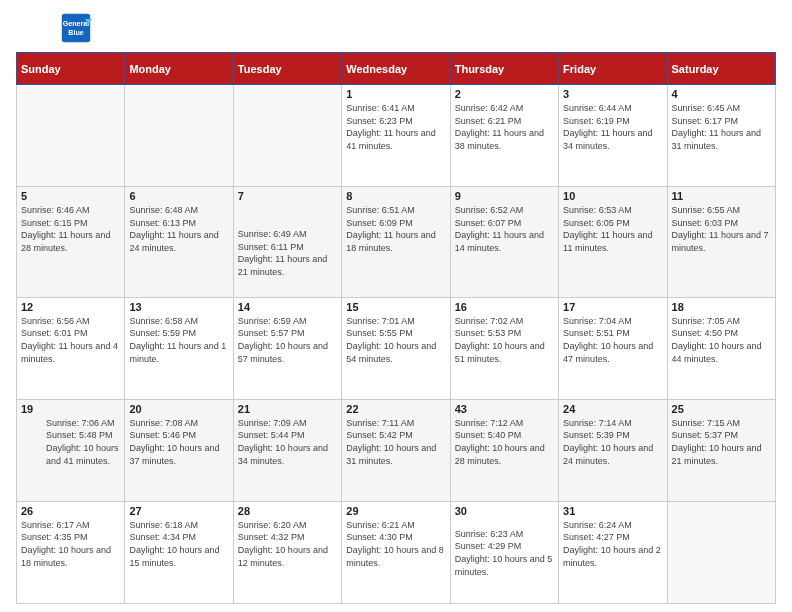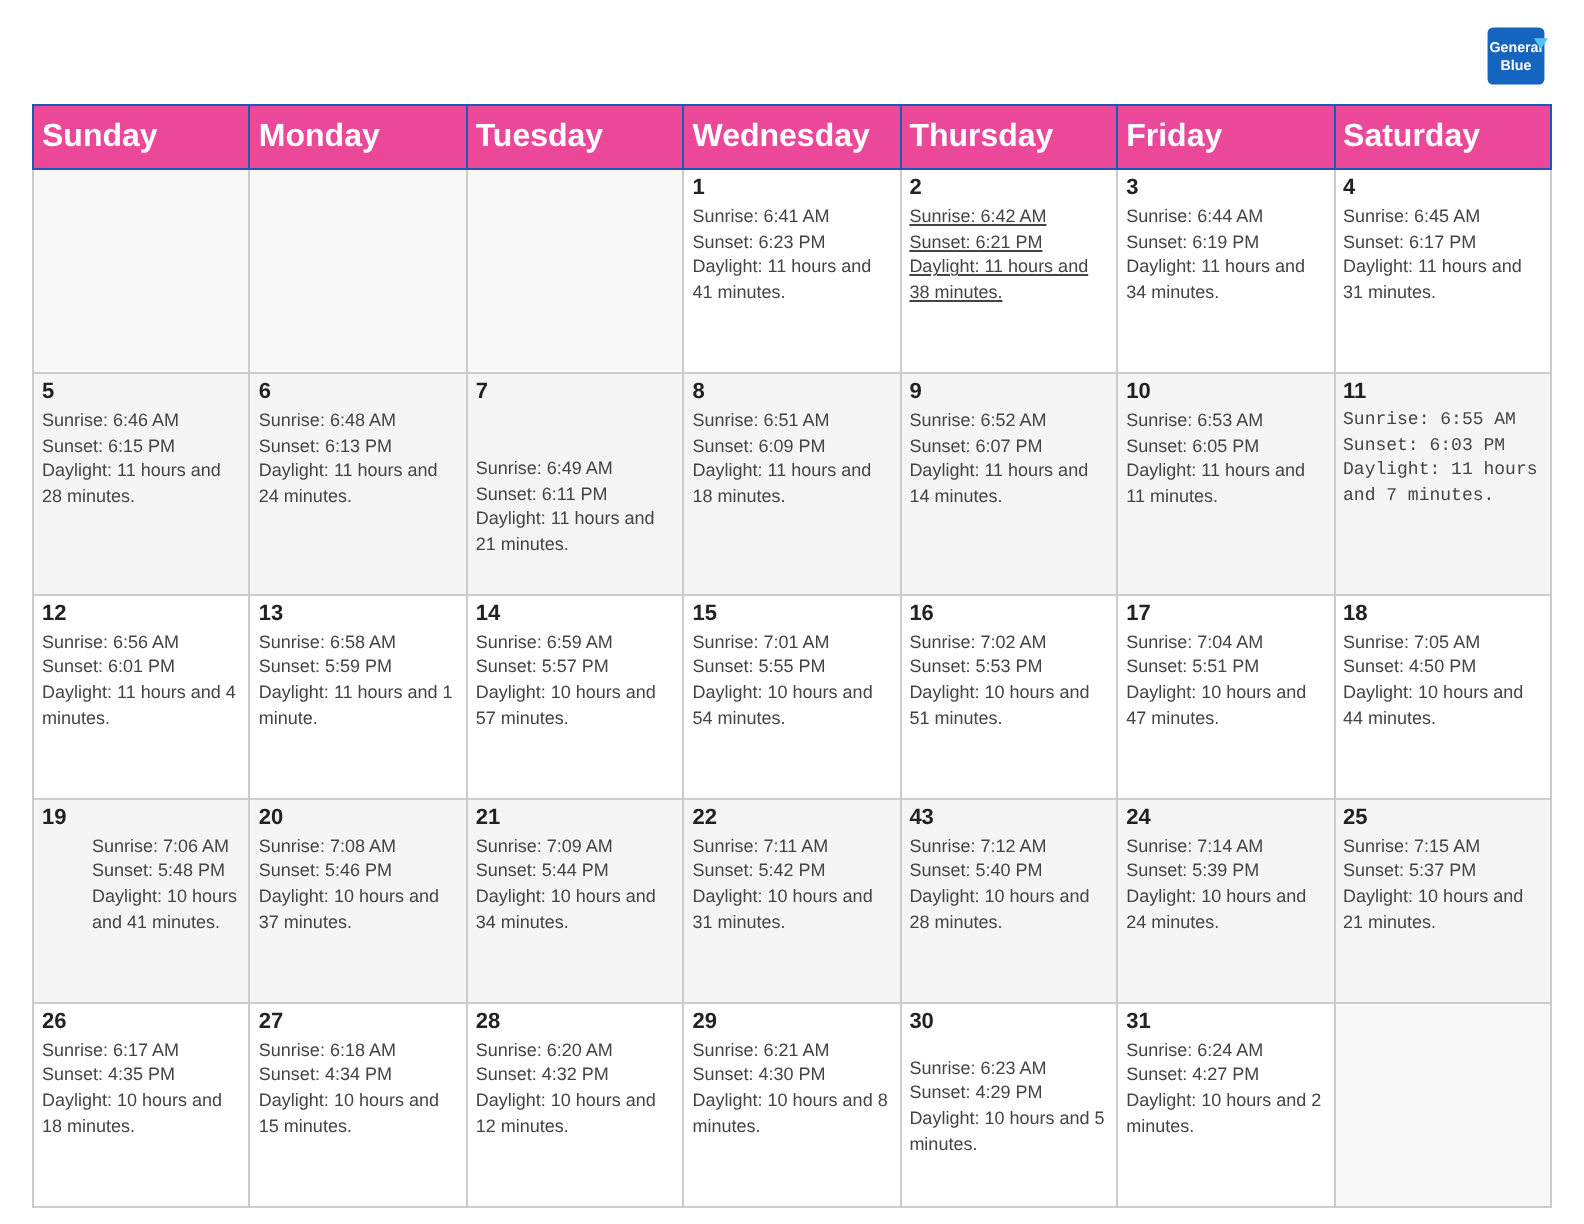--- a/index.html
+++ b/index.html
@@ -12,21 +12,21 @@
     }
     .page {
       width: 792px;
       height: 612px;
       padding: 12px 16px 8px 16px;
       display: flex;
       flex-direction: column;
     }
     .header {
       display: flex;
-      justify-content: flex-end;
+      justify-content: flex-start;
       align-items: flex-start;
       margin-bottom: 8px;
       margin-left: 44px;
     }
     .logo {
       display: flex;
       align-items: center;
       gap: 0;
     }
     .logo-text {
@@ -55,23 +55,23 @@
       color: #555;
     }
     .calendar {
       flex: 1;
       border: 1px solid #ccc;
       border-collapse: collapse;
       width: 100%;
       table-layout: fixed;
     }
     .calendar th {
-      background: #ec4899;
+      background: #b91c1c;
       color: #fff;
-      font-size: 16px;
+      font-size: 11px;
       font-weight: bold;
       padding: 4px 4px;
       text-align: left;
       border: 1px solid #1a5ab0;
       height: 32px;
     }
     .calendar td {
       border: 1px solid #ccc;
       vertical-align: top;
       padding: 3px 4px;
@@ -143,21 +143,21 @@
           <td class="empty"></td>
           <td class="empty"></td>
           <td>
             <span class="day-number">1</span>
             <div class="day-info" style="white-space: pre-line;">Sunrise: 6:41 AM
 Sunset: 6:23 PM
 Daylight: 11 hours and 41 minutes.</div>
           </td>
           <td>
             <span class="day-number">2</span>
-            <div class="day-info" style="white-space: pre-line; text-decoration: underline;">Sunrise: 6:42 AM
+            <div class="day-info" style="white-space: pre-line;">Sunrise: 6:42 AM
 Sunset: 6:21 PM
 Daylight: 11 hours and 38 minutes.</div>
           </td>
           <td>
             <span class="day-number">3</span>
             <div class="day-info" style="white-space: pre-line;">Sunrise: 6:44 AM
 Sunset: 6:19 PM
 Daylight: 11 hours and 34 minutes.</div>
           </td>
           <td>
@@ -199,21 +199,21 @@
 Daylight: 11 hours and 14 minutes.</div>
           </td>
           <td>
             <span class="day-number">10</span>
             <div class="day-info" style="white-space: pre-line;">Sunrise: 6:53 AM
 Sunset: 6:05 PM
 Daylight: 11 hours and 11 minutes.</div>
           </td>
           <td>
             <span class="day-number">11</span>
-            <div class="day-info" style="white-space: pre-line; font-family: Liberation Mono, monospace;">Sunrise: 6:55 AM
+            <div class="day-info" style="white-space: pre-line;">Sunrise: 6:55 AM
 Sunset: 6:03 PM
 Daylight: 11 hours and 7 minutes.</div>
           </td>
         </tr>
         <tr>
           <td>
             <span class="day-number">12</span>
             <div class="day-info" style="white-space: pre-line;">Sunrise: 6:56 AM
 Sunset: 6:01 PM
 Daylight: 11 hours and 4 minutes.</div>

